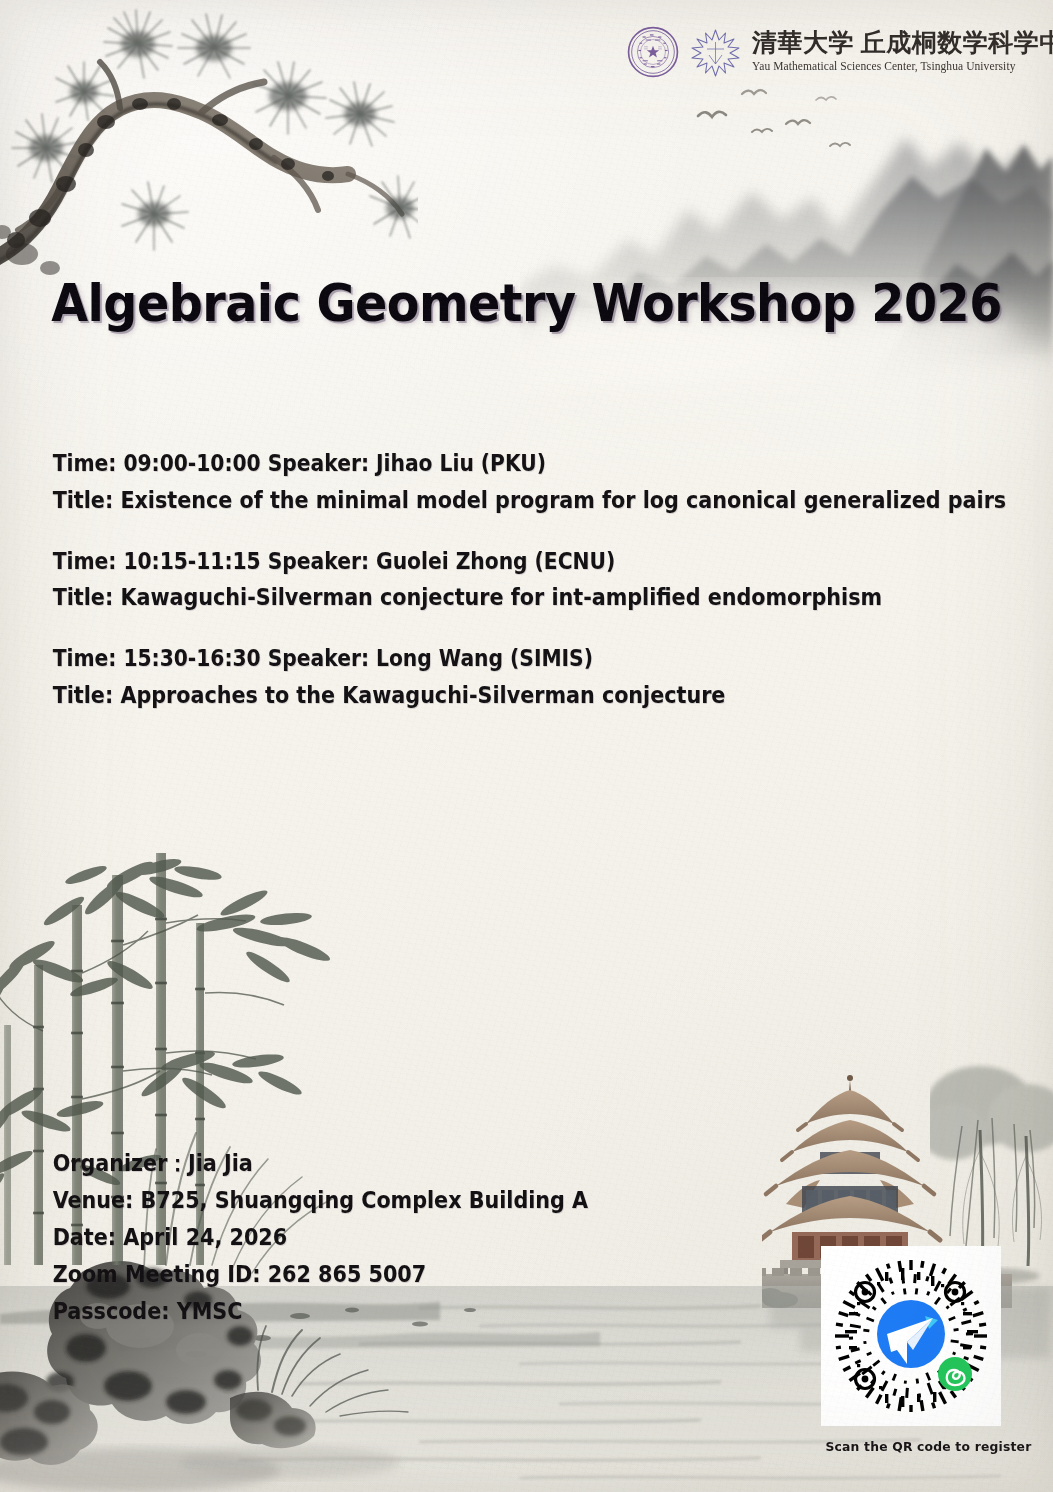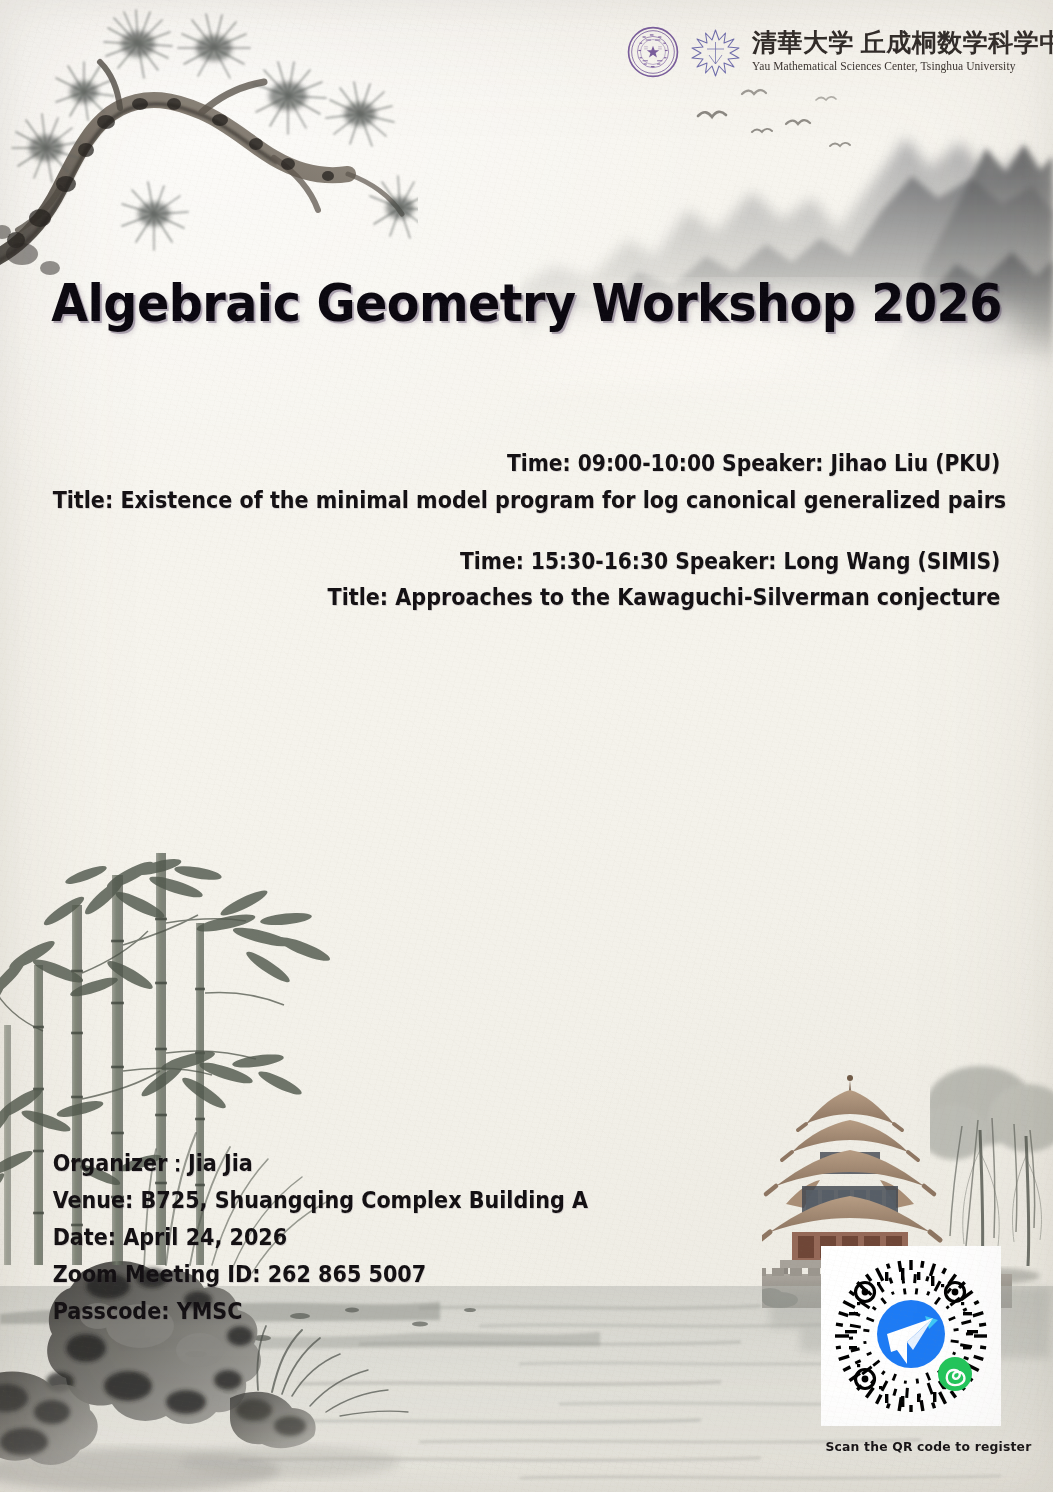--- a/index.html
+++ b/index.html
@@ -58,21 +58,21 @@
     font-family:"DejaVu Sans", sans-serif;
     font-size:51px; font-weight:700; color:#0b0810;
     letter-spacing:-.6px;
     transform:scaleX(.935); transform-origin:center;
     text-shadow:2px 2px 0 rgba(40,20,60,.30), 3px 3px 5px rgba(60,40,80,.16);
     white-space:nowrap;
   }
 
   
   #schedule{
-    position:absolute; left:0; top:452px; width:1053px; text-align:right;
+    position:absolute; left:0; top:452px; width:1053px; text-align:left;
   }
   .talk{ margin-bottom:38px; }
   .talk:last-child{ margin-bottom:14px; }
   .talk-line{
     font-family:"DejaVu Sans", sans-serif;
     font-weight:700; font-size:22.5px; color:#141114;
     line-height:1.0;
     transform:scaleX(.90); transform-origin:center;
     white-space:nowrap;
     text-shadow:.7px .7px 0 rgba(70,55,80,.18);
@@ -745,20 +745,24 @@
 
   <div id="title">Algebraic Geometry Workshop 2026</div>
 
   <div id="schedule">
 
     <div class="talk">
       <div class="talk-line head">Time: 09:00-10:00   Speaker: Jihao Liu (PKU)</div>
       <div class="talk-line ttl">Title: Existence of the minimal model program for log canonical generalized pairs</div>
     </div>
 
+    <div class="talk">
+      <div class="talk-line head">Time: 10:15-11:15   Speaker: Guolei Zhong (ECNU)</div>
+      <div class="talk-line ttl">Title: Kawaguchi-Silverman conjecture for int-amplified endomorphism</div>
+    </div>
 
 
     <div class="talk">
       <div class="talk-line head">Time: 15:30-16:30   Speaker: Long Wang (SIMIS)</div>
       <div class="talk-line ttl">Title: Approaches to the Kawaguchi-Silverman conjecture</div>
     </div>
 
   </div>
 
   <div id="info">

